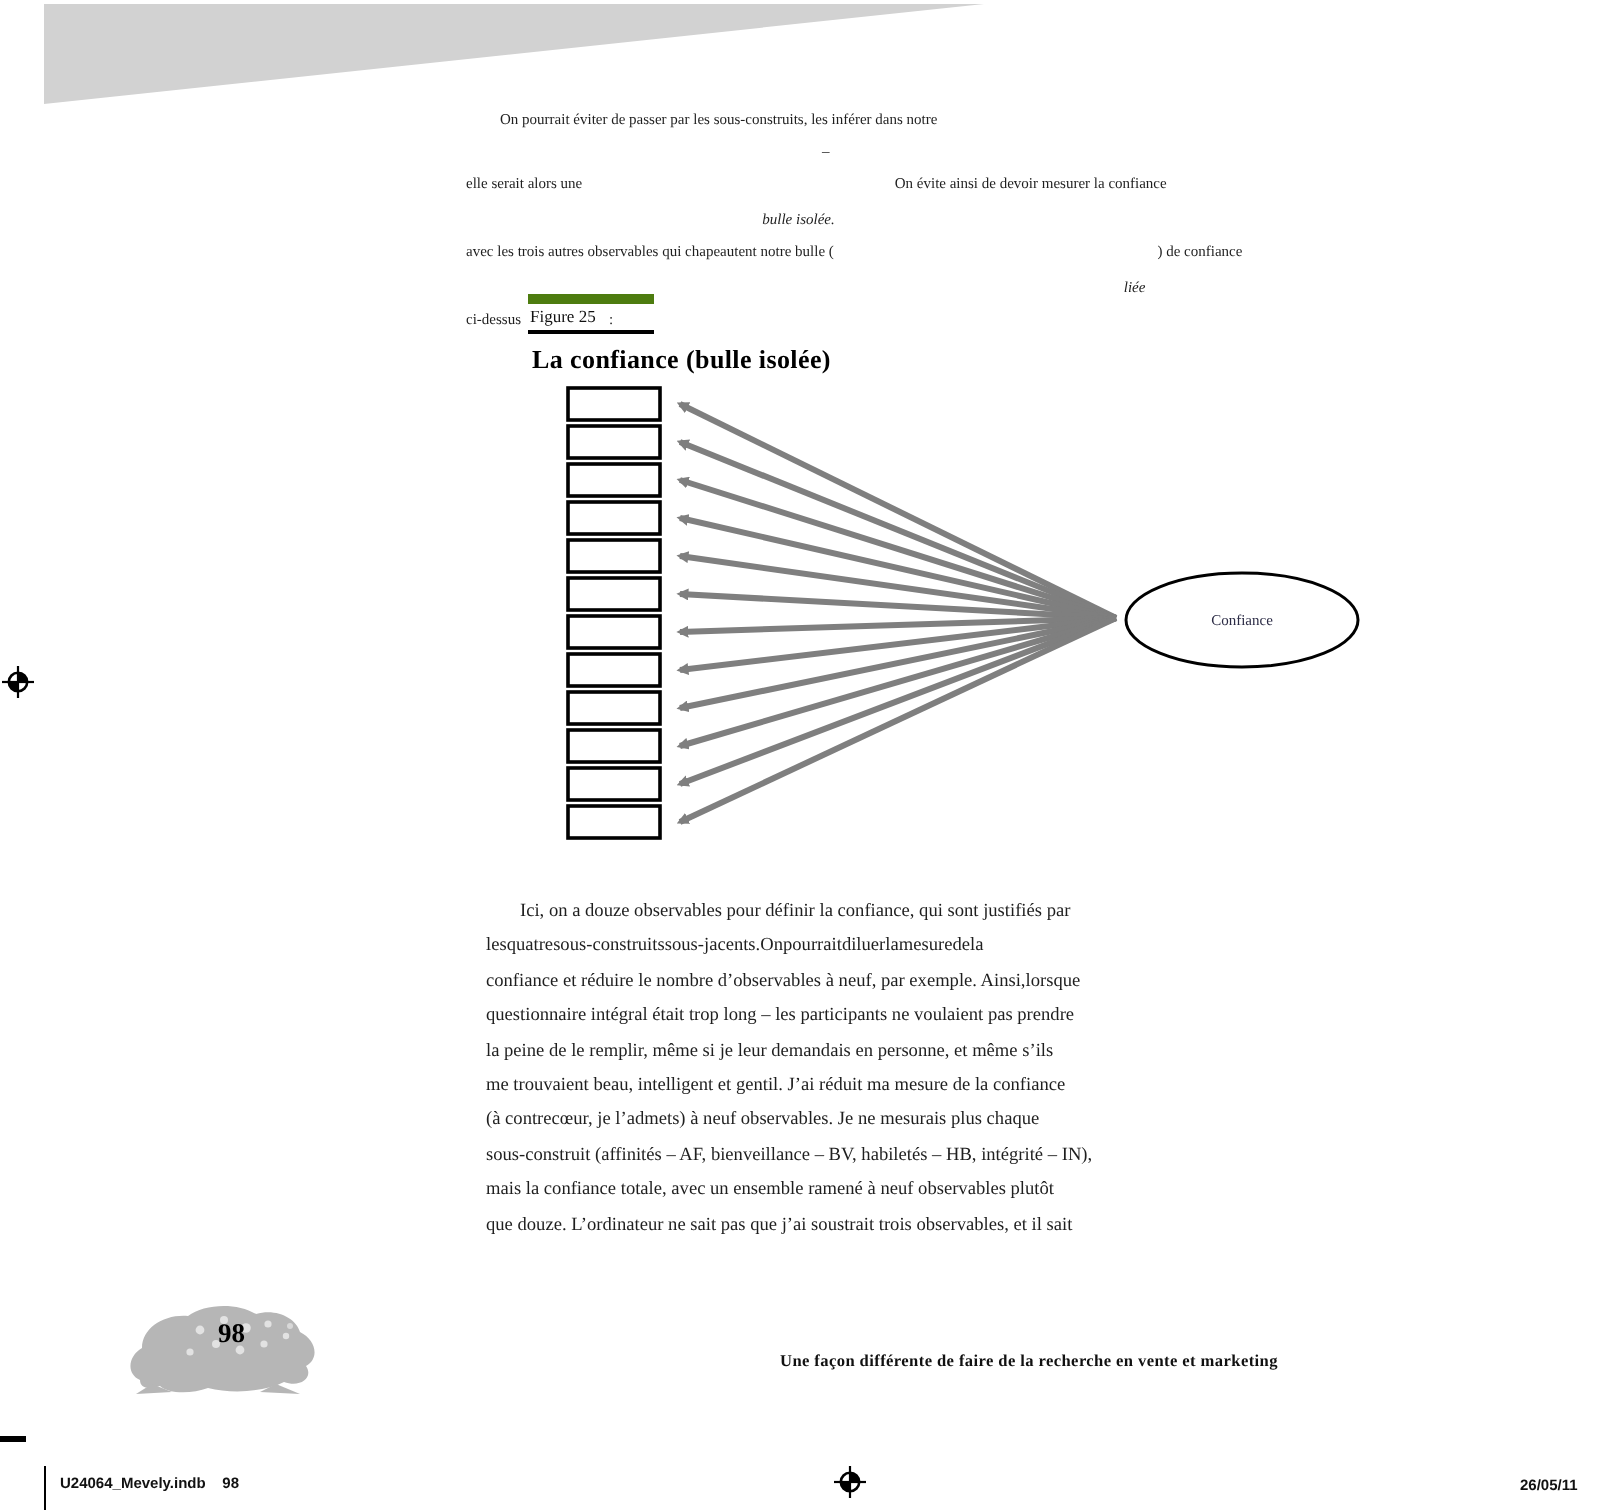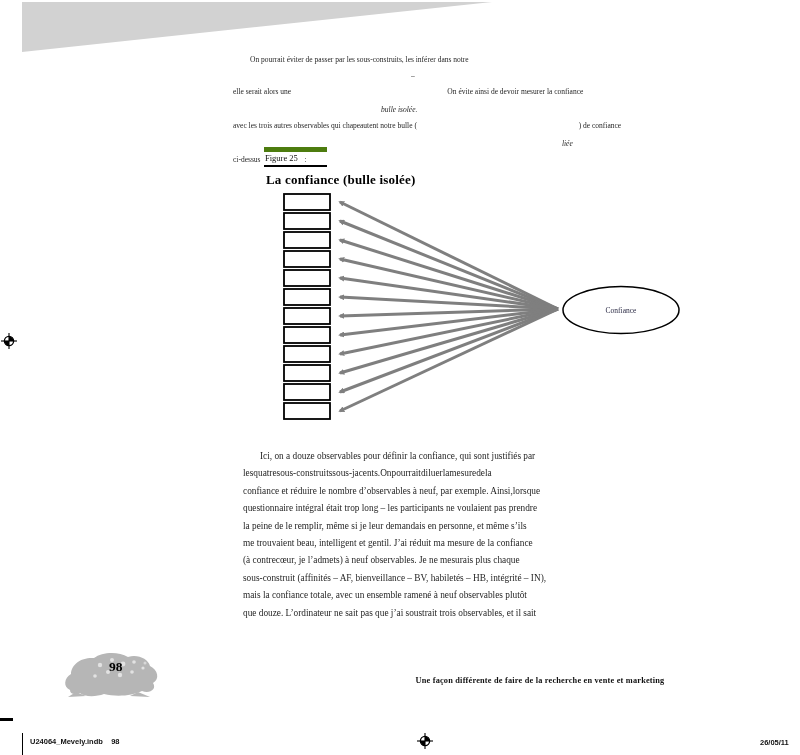--- a/index.html
+++ b/index.html
@@ -25,21 +25,21 @@
   #figure-label{position:absolute;left:264px;top:147px;width:58px;
     border-top:5px solid #4d7c0f;border-bottom:2px solid #000;
     padding:1px 4px 2px 1px;font-size:8.5px;color:#111;}
   #figure-title{position:absolute;left:266px;top:172px;font-size:13px;font-weight:bold;
     letter-spacing:0.2px;color:#000;}
   
   #diagram-svg{position:absolute;left:280px;top:191px;}
   
   #frog{position:absolute;left:60px;top:650px;}
   #page-number{position:absolute;left:64px;top:659px;font-size:13.5px;font-weight:bold;color:#000;margin-left:45px;}
-  #running-title{position:absolute;left:390px;top:676px;width:300px;text-align:center;
+  #running-title{position:absolute;left:390px;top:676px;width:300px;text-align:left;
     font-size:8.3px;font-weight:bold;letter-spacing:0.2px;color:#111;}
   
   #crop-bar{position:absolute;left:0;top:718px;width:13px;height:3px;background:#000;}
   #slug-vline{position:absolute;left:22px;top:733px;width:1px;height:22px;background:#000;}
   #slug-filename{position:absolute;left:30px;top:737px;
     font-family:"Liberation Sans","DejaVu Sans",sans-serif;font-size:7.5px;font-weight:bold;
     white-space:pre;color:#111;}
   #slug-date{position:absolute;left:760px;top:738px;
     font-family:"Liberation Sans","DejaVu Sans",sans-serif;font-size:7.5px;font-weight:bold;color:#111;}
   .regmark{position:absolute;}

